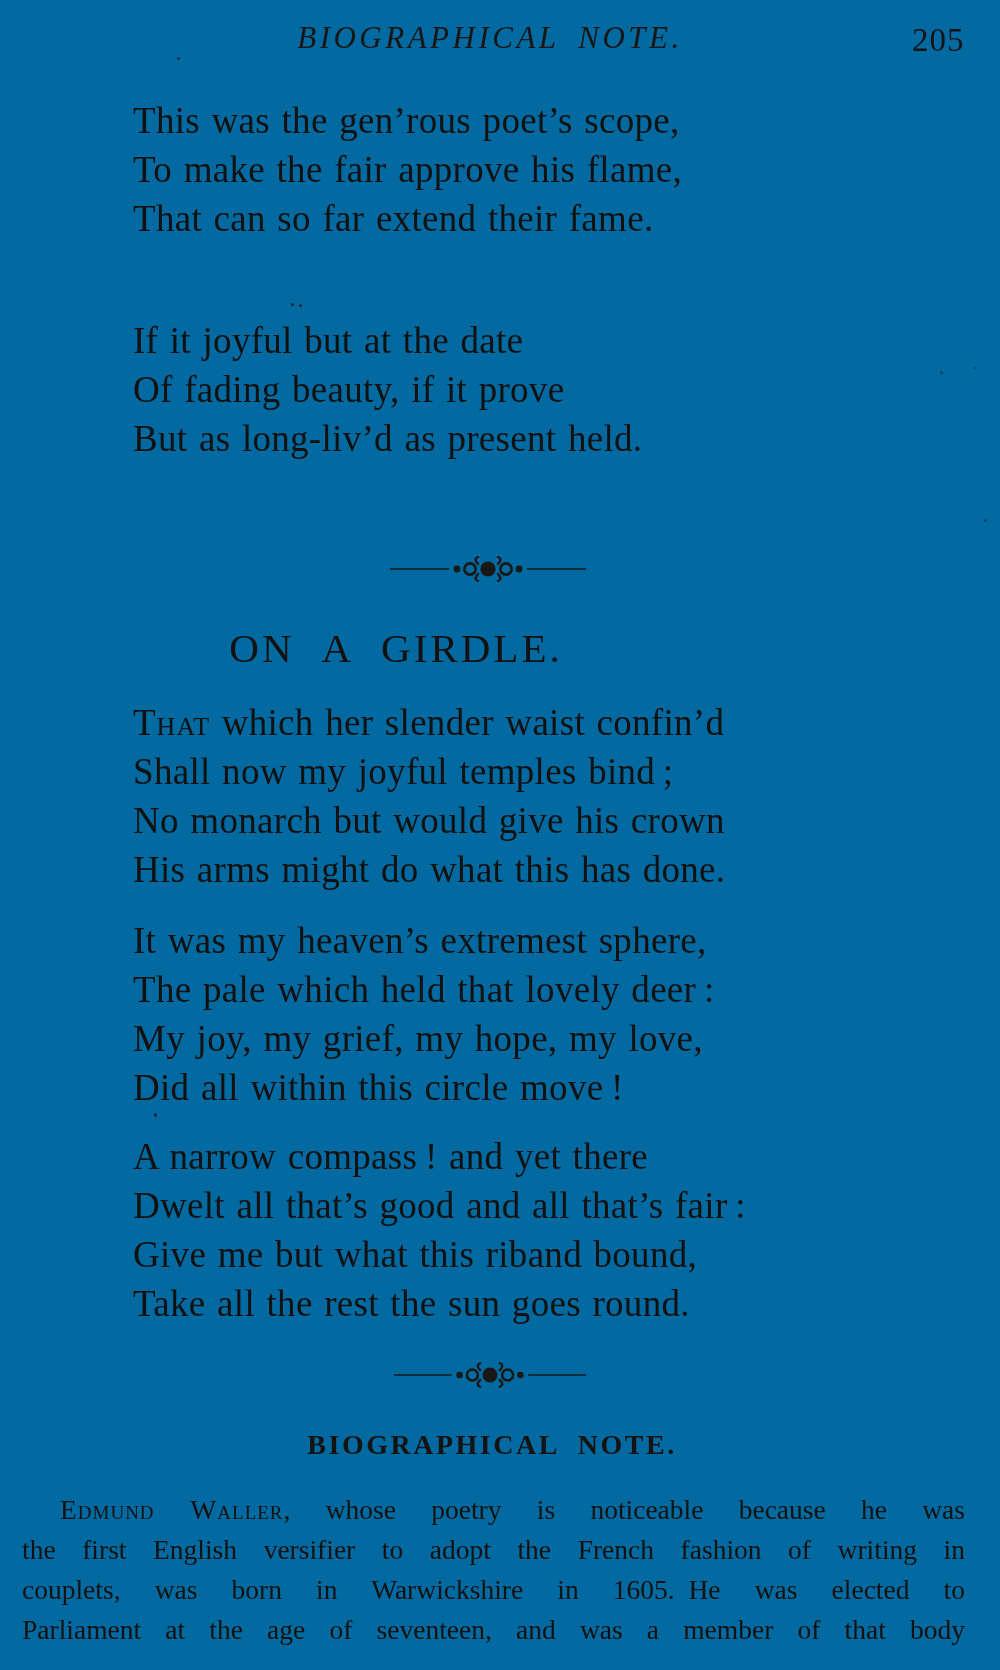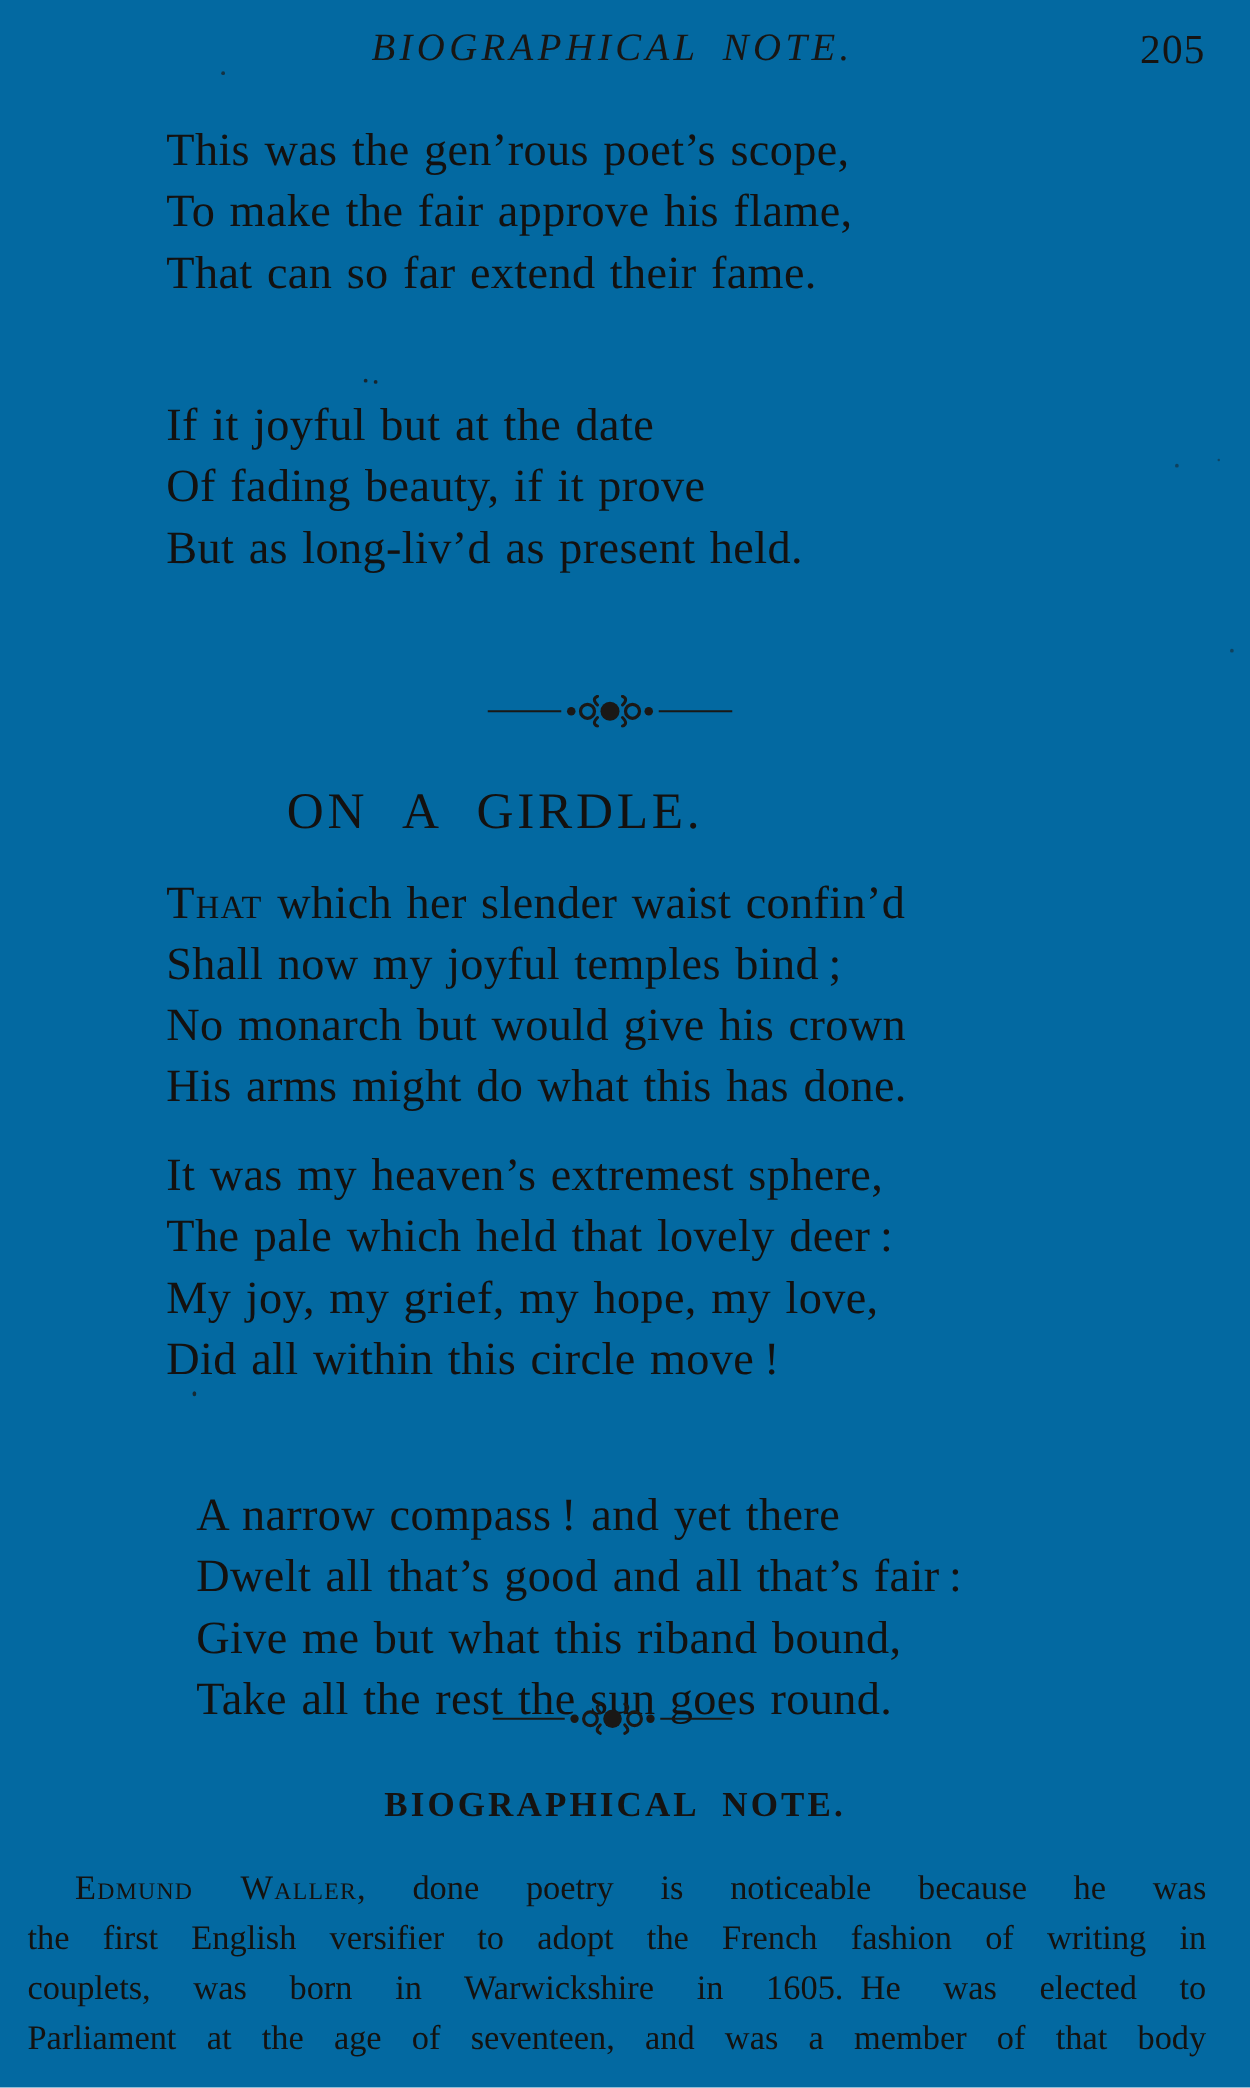--- a/index.html
+++ b/index.html
@@ -28,21 +28,21 @@
   .stanza {
     position:absolute; left:133px;
     font-size:37px; line-height:49px;
     letter-spacing:0.3px; word-spacing:2px;
     white-space:nowrap; color:#131110;
   }
   .stanza-a { top:96px; }
   .stanza-b { top:316px; }
   .stanza-g1 { top:698px; }
   .stanza-g2 { top:916px; }
-  .stanza-g3 { top:1188px;margin-left:24px; }
+  .stanza-g3 { top:1132px; }
   .lead { font-variant:small-caps; letter-spacing:1px; }
   
   .divider { position:absolute; }
   .divider-1 { top:556px; left:390px; }
   .divider-2 { top:1362px; left:394px; }
   
   .poem-title-wrap {
     position:absolute; top:624px; left:0; width:852px;
     text-align:center; padding-right:60px; box-sizing:border-box;
   }
@@ -148,21 +148,21 @@
       <circle cx="129" cy="13" r="3.4" fill="#1a1816"></circle>
       <line x1="137" y1="13" x2="196" y2="13" stroke="#1a1816" stroke-width="1.7"></line>
     </svg>
   </div>
 
   <div class="bio-heading-wrap">
     <span class="bio-heading">BIOGRAPHICAL NOTE.</span>
   </div>
 
   <div class="bio-prose">
-    <div class="justline indent"><span class="lead">Edmund Waller</span><span>, done poetry is noticeable because he was</span></div>
+    <div class="justline indent"><span class="lead">Edmund Waller</span><span>, whose poetry is noticeable because he was</span></div>
     <div class="justline">the first English versifier to adopt the French fashion of writing in</div>
     <div class="justline">couplets, was born in Warwickshire in 1605. He was elected to</div>
     <div class="justline">Parliament at the age of seventeen, and was a member of that body</div>
   </div>
 
   <div class="speck" style="left:177px;top:57px;width:3px;height:3px;opacity:.7"></div>
   <div class="speck" style="left:291px;top:303px;width:3px;height:3px;opacity:.85"></div>
   <div class="speck" style="left:299px;top:304px;width:3px;height:3px;opacity:.85"></div>
   <div class="speck" style="left:154px;top:1113px;width:3px;height:4px;opacity:.8"></div>
   <div class="speck" style="left:940px;top:371px;width:3px;height:3px;opacity:.5"></div>

